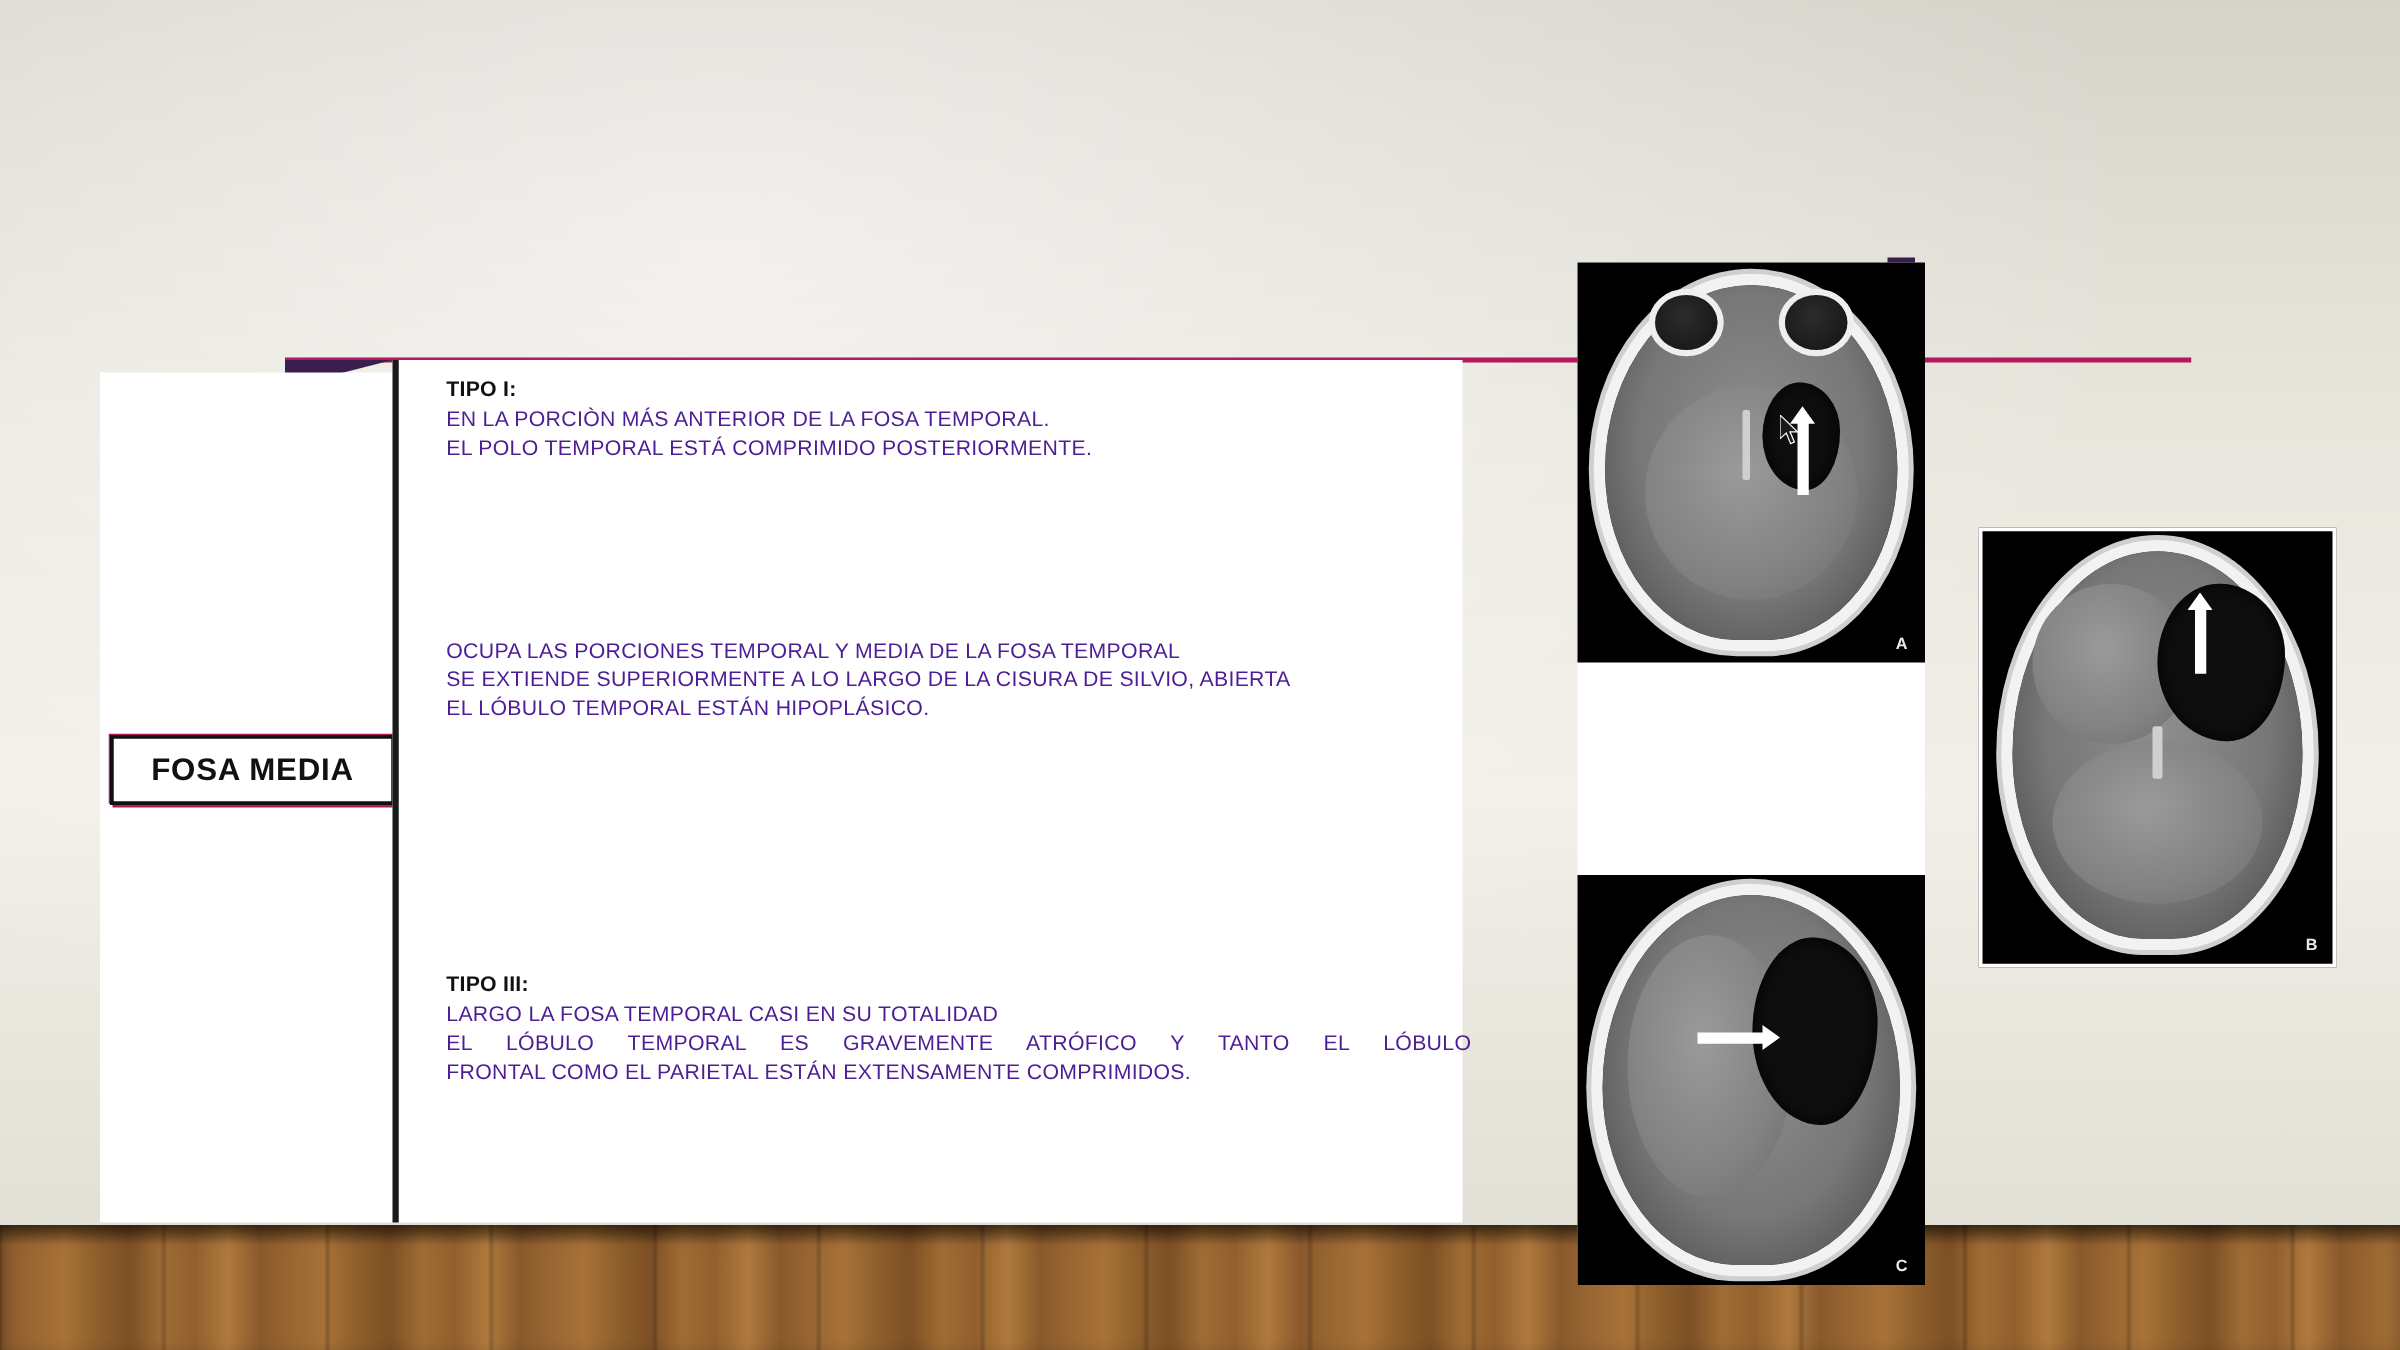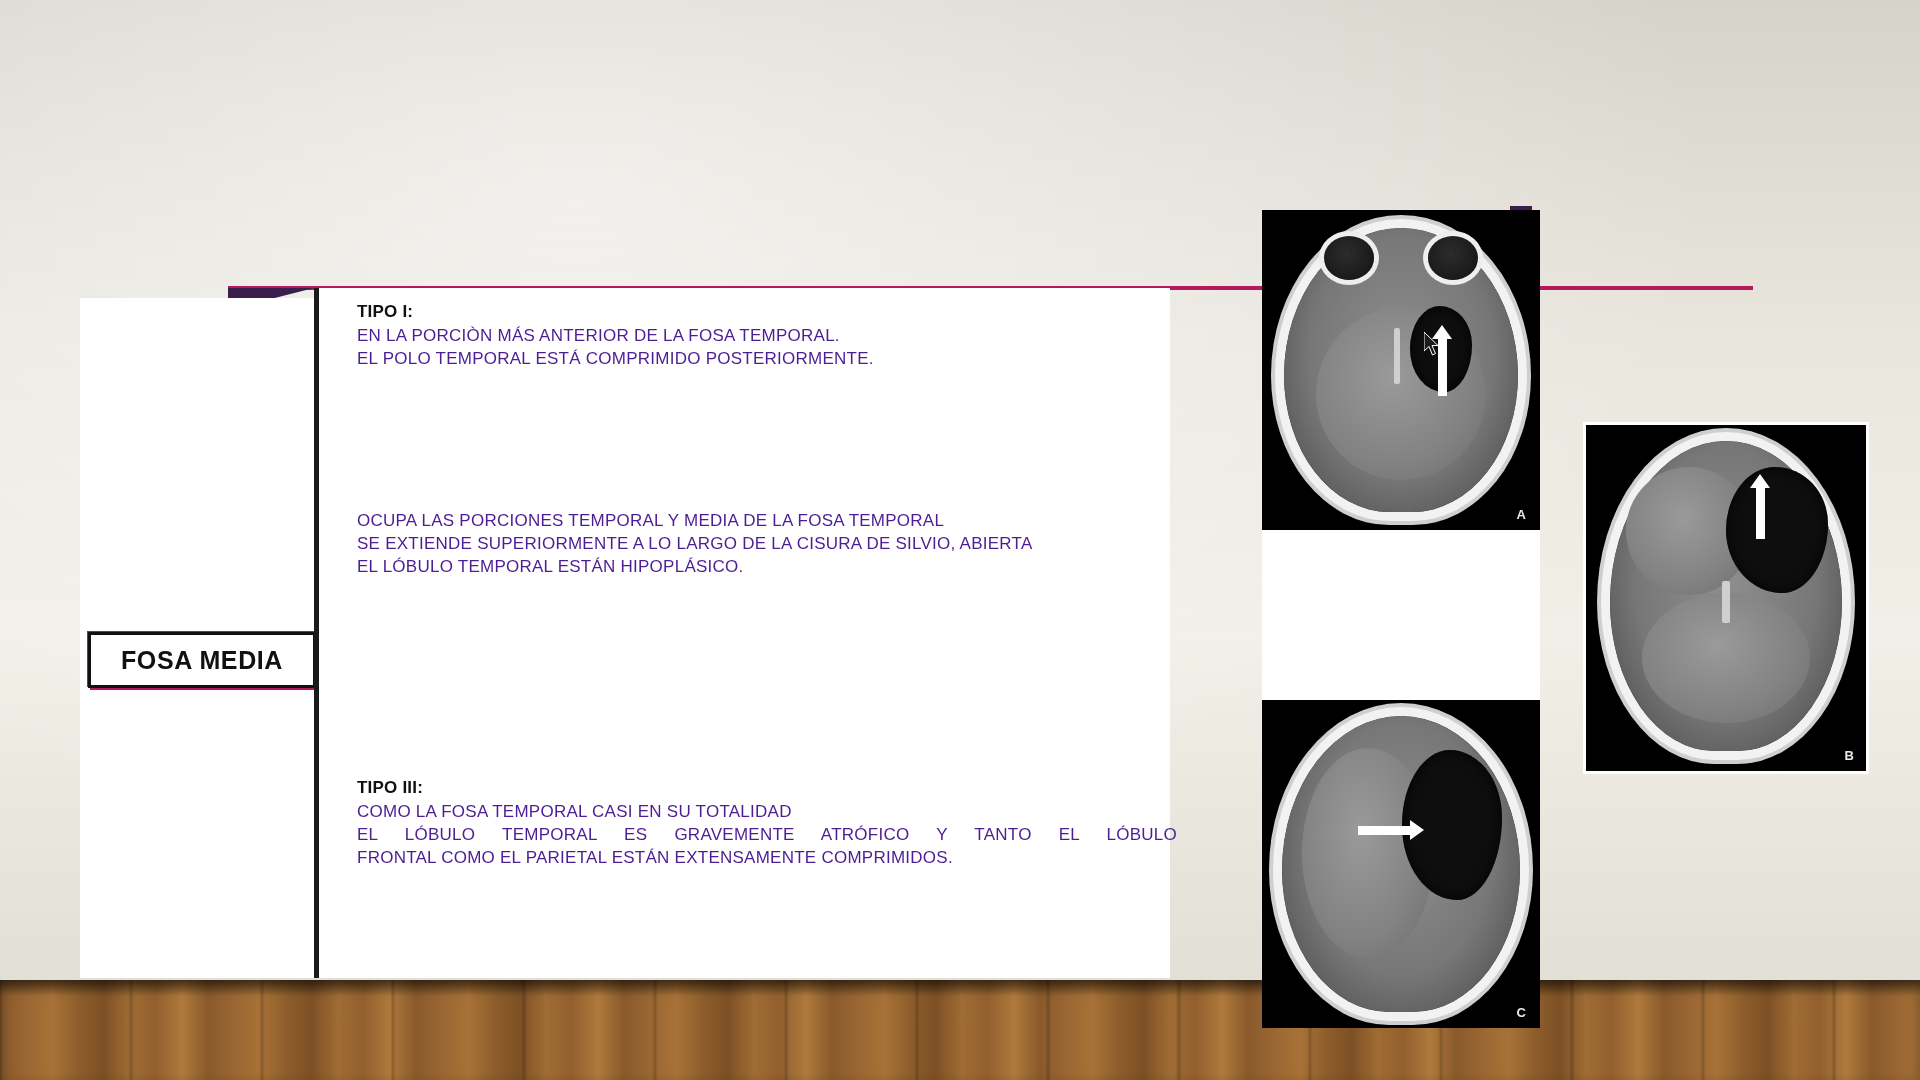--- a/index.html
+++ b/index.html
@@ -91,21 +91,21 @@
     position: absolute;
     left: 80px;
     top: 298px;
     width: 234px;
     height: 680px;
     background: #ffffff;
   }
   .title-box {
     position: absolute;
     left: 88px;
-    top: 632px;
+    top: 588px;
     width: 222px;
     height: 50px;
     background: #ffffff;
     border: 3px solid #111111;
     box-shadow: 2px 2px 0 #b4195c, -1px -1px 0 #b4195c;
     display: flex;
     align-items: center;
     justify-content: center;
   }
   .title-box .label {
@@ -289,21 +289,21 @@
       </div>
 
       <div class="block block-2">
         <div class="line">OCUPA LAS PORCIONES TEMPORAL Y MEDIA DE LA FOSA TEMPORAL</div>
         <div class="line">SE EXTIENDE SUPERIORMENTE A LO LARGO DE LA CISURA DE SILVIO, ABIERTA</div>
         <div class="line">EL LÓBULO TEMPORAL ESTÁN HIPOPLÁSICO.</div>
       </div>
 
       <div class="block block-3">
         <div class="head">TIPO III:</div>
-        <div class="line">COMO LA FOSA TEMPORAL CASI EN SU TOTALIDAD</div>
+        <div class="line">LARGO LA FOSA TEMPORAL CASI EN SU TOTALIDAD</div>
         <div class="line justify">EL LÓBULO TEMPORAL ES GRAVEMENTE ATRÓFICO Y TANTO EL LÓBULO</div>
         <div class="line">FRONTAL COMO EL PARIETAL ESTÁN EXTENSAMENTE COMPRIMIDOS.</div>
       </div>
 
     </div>
   </div>
 
   <div class="ct-stack">
 
     <div class="ct-img ct-a">

